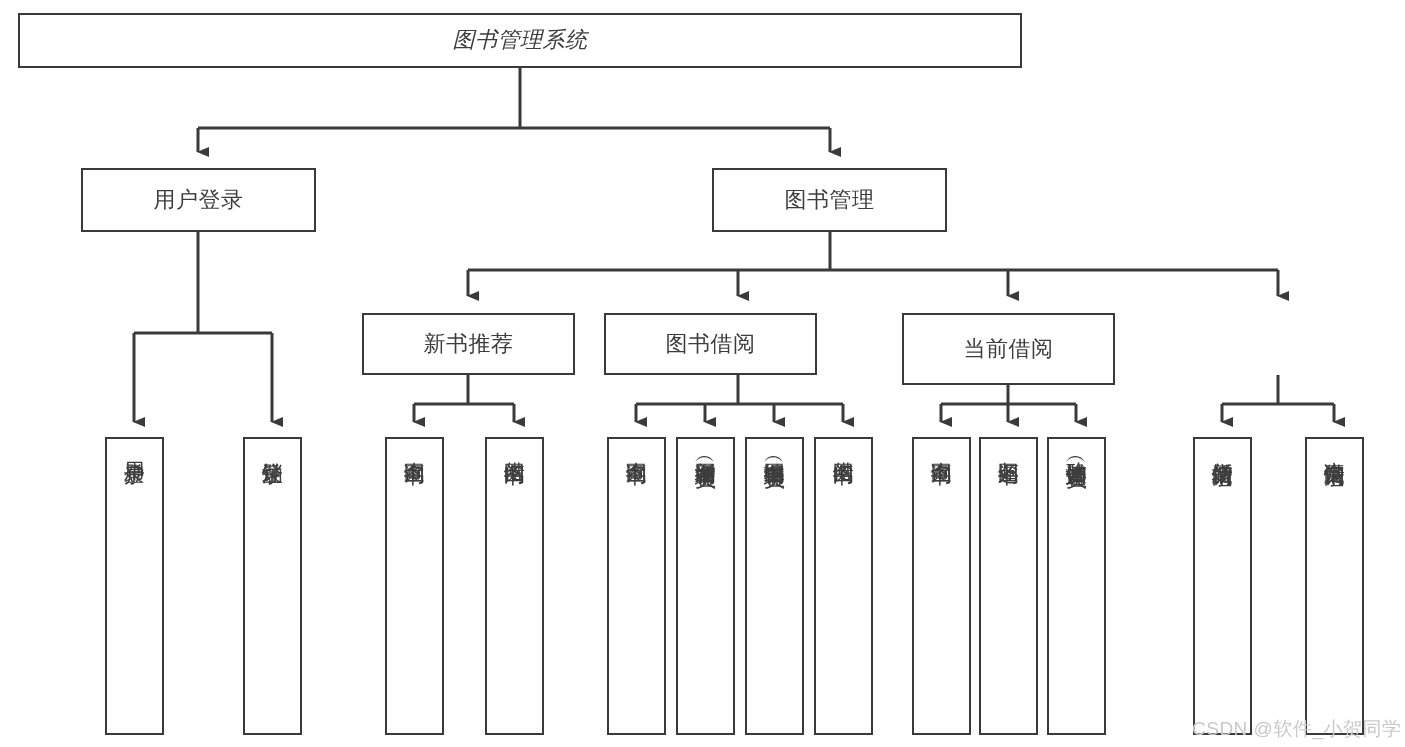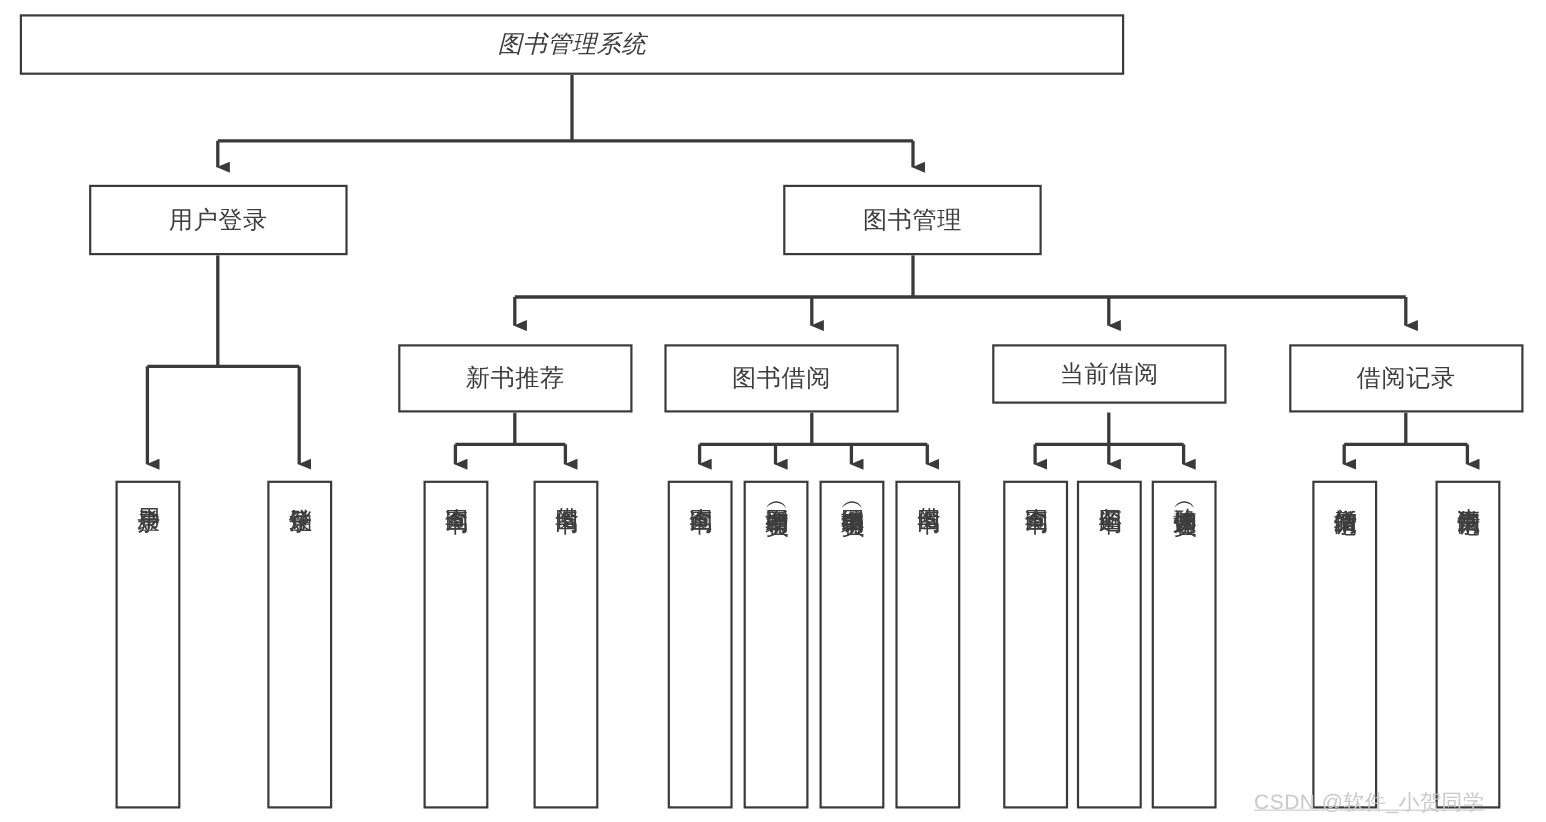--- a/index.html
+++ b/index.html
@@ -135,27 +135,24 @@
   </div>
 
   <div class="node horiz" style="left:362px; top:313px; width:213px; height:62px;">
     <span class="label">新书推荐</span>
   </div>
 
   <div class="node horiz" style="left:604px; top:313px; width:213px; height:62px;">
     <span class="label">图书借阅</span>
   </div>
 
-  <div class="node horiz" style="left:902px; top:313px; width:213px; height:54px;">
+  <div class="node horiz" style="left:902px; top:313px; width:213px; height:72px;">
     <span class="label">当前借阅</span>
   </div>
 
-  <div class="node horiz" style="left:1172px; top:313px; width:213px; height:62px;">
-    <span class="label">借阅记录</span>
-  </div>
 
   <div class="node vert" style="left:105px; top:437px; width:59px; height:298px;">
     <span class="label">用户登录</span>
   </div>
 
   <div class="node vert" style="left:243px; top:437px; width:59px; height:298px;">
     <span class="label">注销登录</span>
   </div>
 
   <div class="node vert" style="left:385px; top:437px; width:59px; height:298px;">
@@ -195,15 +192,15 @@
   </div>
 
   <div class="node vert" style="left:1193px; top:437px; width:59px; height:298px;">
     <span class="label">新增借阅记录</span>
   </div>
 
   <div class="node vert" style="left:1305px; top:437px; width:59px; height:298px;">
     <span class="label">查询借阅记录</span>
   </div>
 
-  <div class="watermark" style="left:1140px; top:716px;text-decoration:underline;">CSDN @软件_小贺同学</div>
+  <div class="watermark" style="left:1192px; top:716px;">CSDN @软件_小贺同学</div>
 
 </div>
 
 </body></html>

